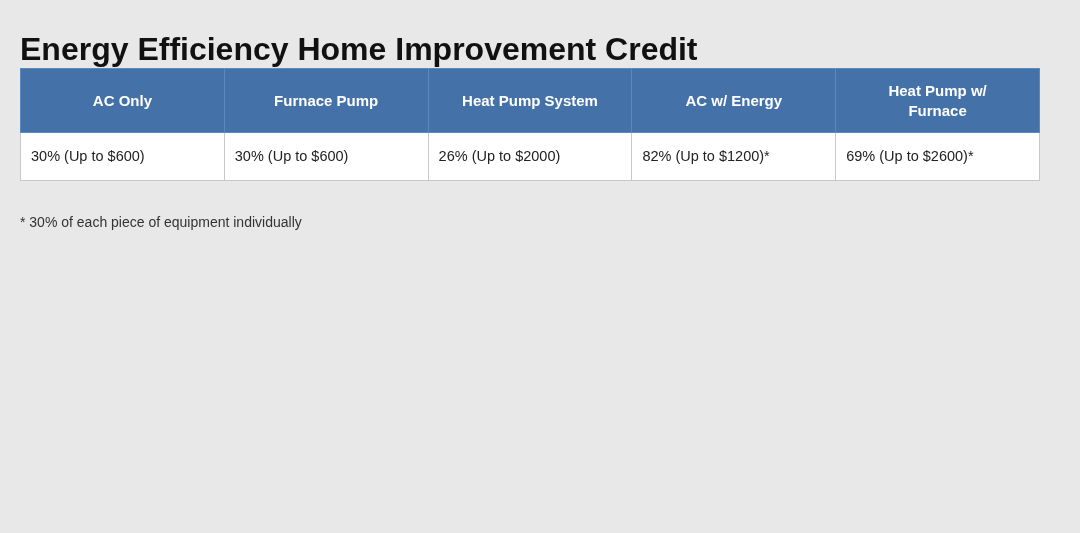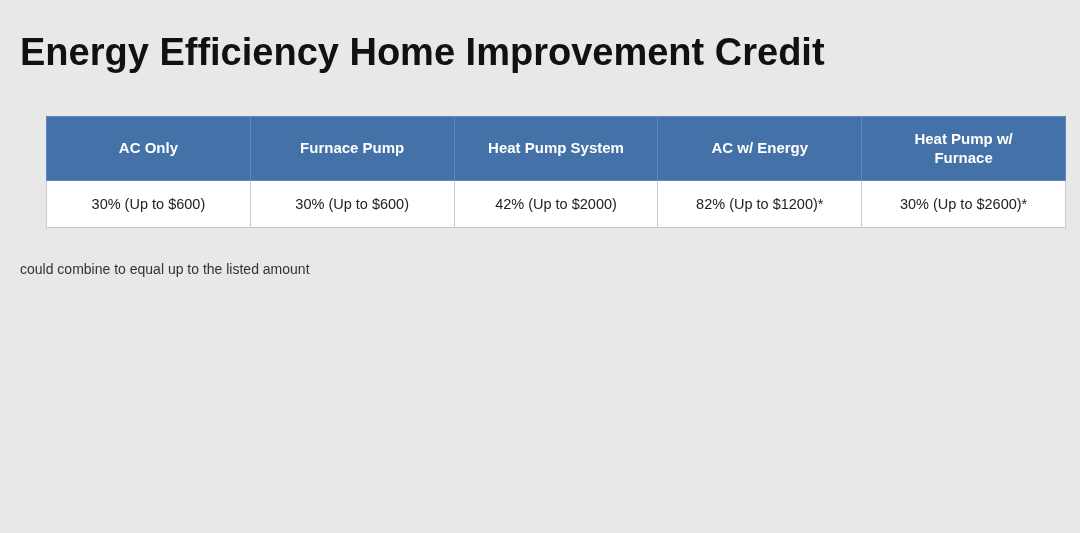--- a/index.html
+++ b/index.html
@@ -20,37 +20,35 @@
     }
 
     .page-container {
       width: 1080px;
       height: 533px;
       background-color: #e8e8e8;
       padding: 30px 40px 30px 20px;
     }
 
     .page-title {
-      font-size: 38px;
+      font-size: 32px;
       font-weight: 700;
       color: #111111;
-      margin-bottom: 40px;
       line-height: 1.2;
     }
 
     .table-wrapper {
       width: 100%;
       margin-bottom: 30px;
     }
 
     table {
       width: 100%;
       border-collapse: collapse;
       table-layout: fixed;
-      margin-left: 26px;
     }
 
     thead tr {
       background-color: #4472a8;
     }
 
     thead th {
       color: #ffffff;
       font-size: 15px;
       font-weight: 600;
@@ -60,21 +58,21 @@
       line-height: 1.3;
     }
 
     tbody tr {
       background-color: #ffffff;
     }
 
     tbody td {
       font-size: 14.5px;
       color: #222222;
-      text-align: center;
+      text-align: left;
       padding: 14px 10px;
       border: 1px solid #c8c8c8;
       line-height: 1.3;
     }
 
     .footnote {
       font-size: 14px;
       color: #333333;
       line-height: 1.6;
       margin-top: 10px;
@@ -94,24 +92,24 @@
           <th>Furnace Pump</th>
           <th>Heat Pump System</th>
           <th>AC w/ Energy</th>
           <th>Heat Pump w/<br>Furnace</th>
         </tr>
       </thead>
       <tbody>
         <tr>
           <td>30% (Up to $600)</td>
           <td>30% (Up to $600)</td>
-          <td>42% (Up to $2000)</td>
+          <td>26% (Up to $2000)</td>
           <td>82% (Up to $1200)*</td>
-          <td>30% (Up to $2600)*</td>
+          <td>69% (Up to $2600)*</td>
         </tr>
       </tbody>
     </table>
   </div>
 
   <div class="footnote">
-    <div>could combine to equal up to the listed amount</div>
+    <div>* 30% of each piece of equipment individually</div>
   </div>
 </div>
 
 </body></html>

